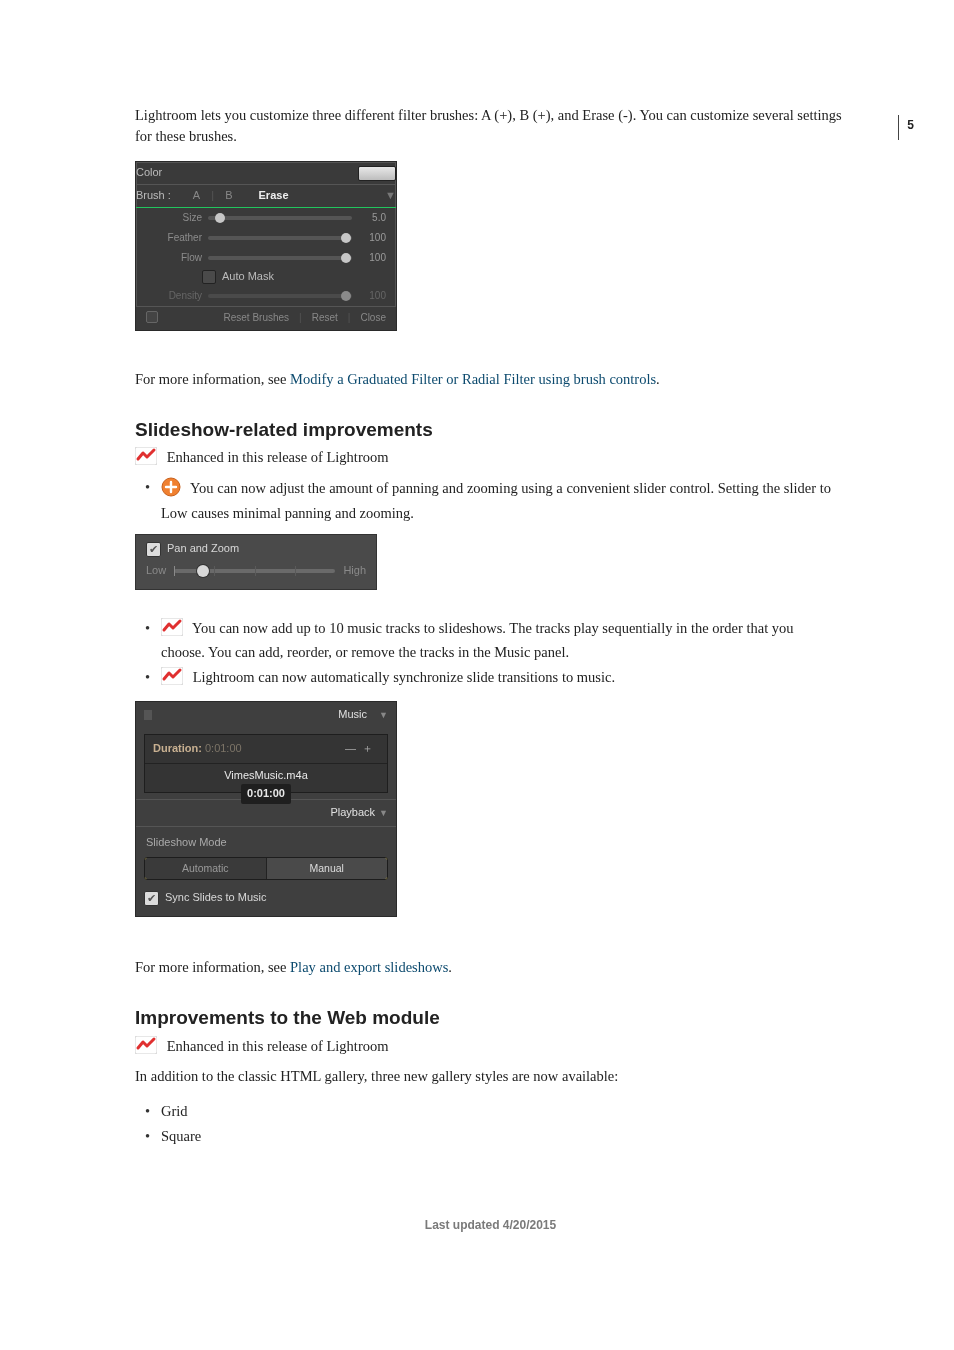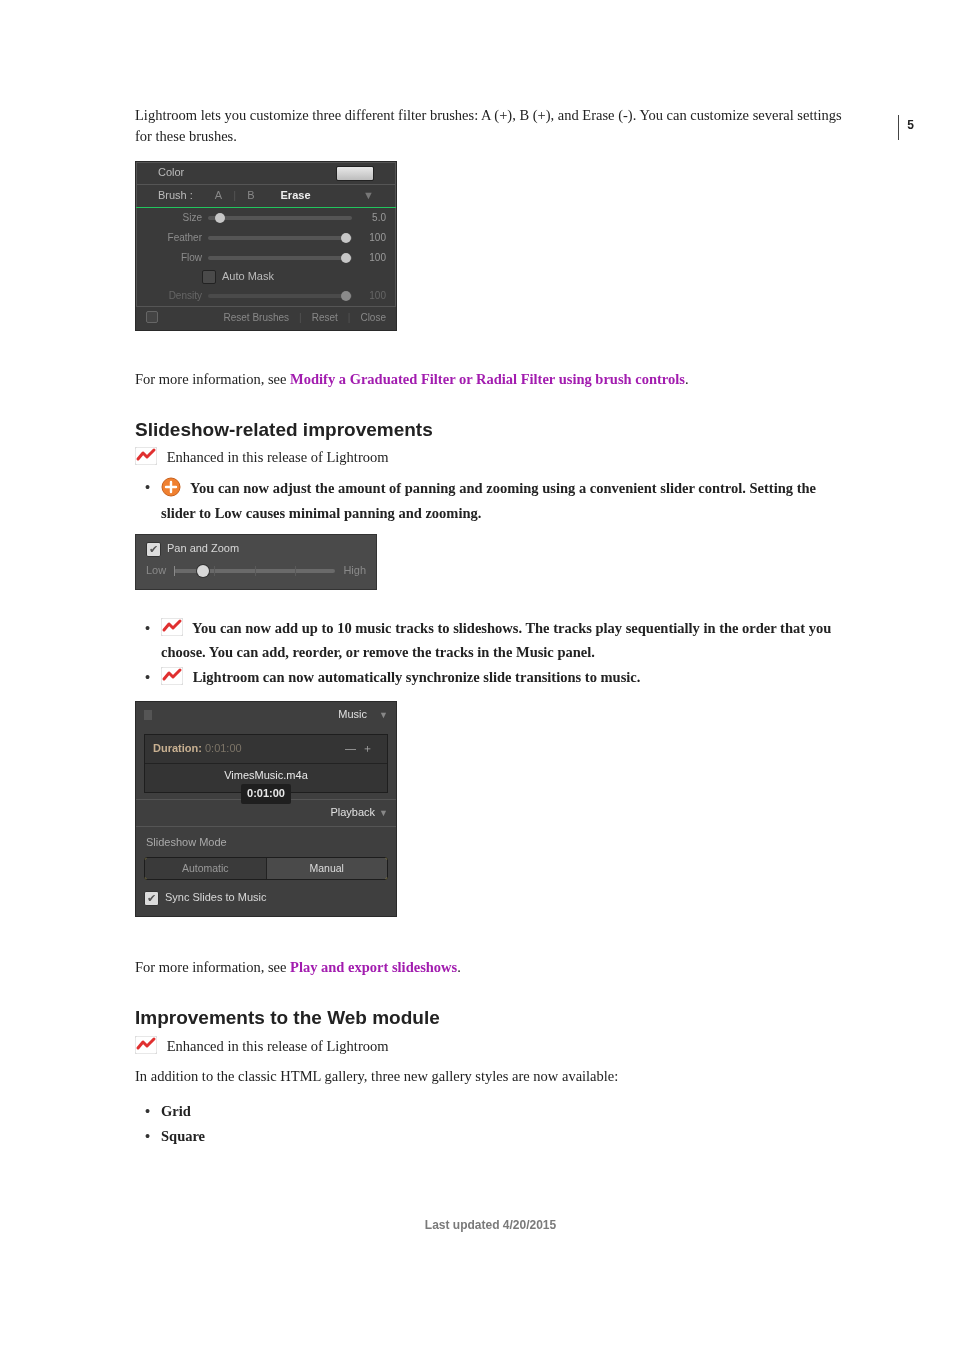--- a/index.html
+++ b/index.html
@@ -45,29 +45,28 @@
   }
   .enhanced-line, .new-line {
     margin: 2px 0 6px 0;
   }
   .badge-ic {
     display: inline-block;
     vertical-align: middle;
     margin-right: 6px;
   }
   a.link {
-    color: #a21caf;
+    color: #0c4a6e;
     text-decoration: none;
-    font-weight: 700;
+    font-weight: 400;
   }
   ul.bullets {
     list-style: none;
     padding: 0 0 0 4px;
     margin: 6px 8px 10px 0;
-    font-weight: bold;
   }
   ul.bullets > li {
     position: relative;
     padding-left: 22px;
     margin: 4px 0;
   }
   ul.bullets > li::before {
     content: "•";
     position: absolute;
     left: 6px;
@@ -84,21 +83,21 @@
     font-family: Arial, Helvetica, sans-serif;
     font-size: 11px;
     border: 1px solid #2a2a2a;
     margin: 6px 0 38px 0;
     box-shadow: 0 0 0 1px #555 inset;
   }
   .panel-row {
     display: flex;
     align-items: center;
     height: 22px;
-    padding: 0 22px;
+    padding: 0 0;
   }
   .swatch {
     width: 36px;
     height: 13px;
     background: linear-gradient(#e8e8e8, #bdbdbd);
     border: 1px solid #222;
     border-radius: 2px;
     margin-left: auto;
   }
   .panel .brush-tabs span {

